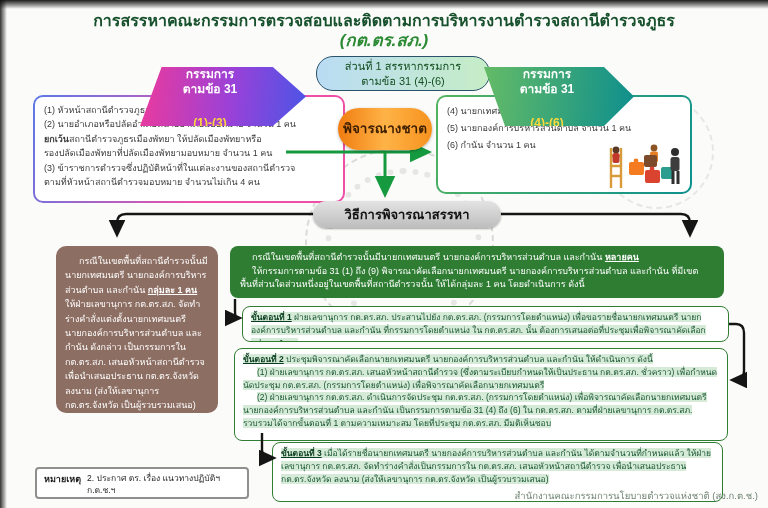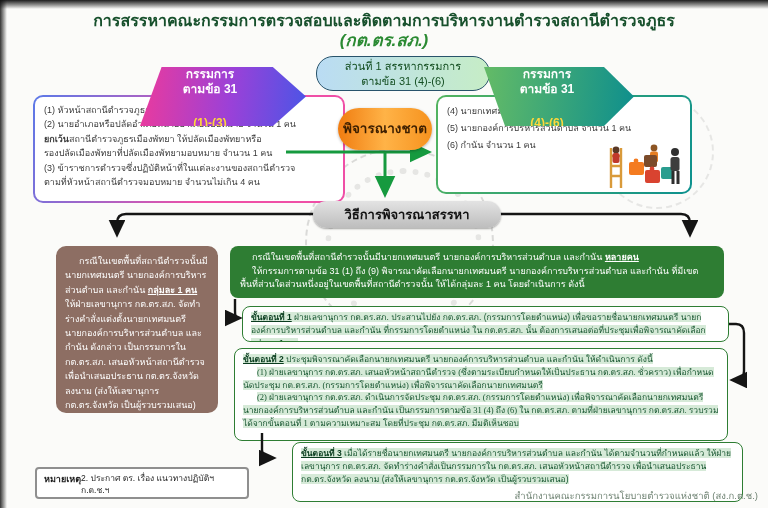--- a/index.html
+++ b/index.html
@@ -60,30 +60,30 @@
              background:#2e7d33;color:#fff;font-size:9px;line-height:1.5;padding:5px 10px;
              box-sizing:border-box;z-index:2;overflow:hidden;}
   .green-box p{margin:0;}
   .green-box p.ind{text-indent:12px;}
   .bu{font-weight:bold;text-decoration:underline;}
   
   .step{position:absolute;background:#fff;border:1.5px solid #2e7d33;border-radius:8px;
         padding:4px 8px;font-size:8.5px;line-height:1.5;color:#14532d;z-index:2;
         box-sizing:border-box;overflow:hidden;}
   .step p{margin:0;}
-  .step p.ind{text-indent:14px;font-family:Liberation Serif, serif;}
+  .step p.ind{text-indent:14px;}
   .step .lbl{font-weight:bold;text-decoration:underline;color:#0a3d1f;}
   .hl{background:#d6ead8;}
   .step-1{left:242px;top:306px;width:487px;height:36px;}
   .step-2{left:234px;top:348px;width:494px;height:93px;}
-  .step-3{left:292px;top:442px;width:451px;height:60px;}
+  .step-3{left:272px;top:442px;width:451px;height:60px;}
   
   .note{position:absolute;left:35px;top:467px;width:214px;height:32px;background:#fff;
         border:2px solid #8f8f8f;border-radius:4px;padding:3px 7px;box-sizing:border-box;
-        display:flex;font-size:8.5px;color:#1a1a1a;z-index:2;}
+        display:flex;gap:6px;font-size:8.5px;color:#1a1a1a;z-index:2;}
   .note .nlabel{font-weight:bold;font-size:9px;white-space:nowrap;}
   .note .nlines div{line-height:1.45;}
   .footer{position:absolute;right:10px;bottom:5px;font-size:9.5px;color:#6e8272;z-index:2;}
   
   .wm{position:absolute;border-radius:50%;z-index:1;}
   .wm-a{left:305px;top:148px;width:185px;height:185px;border:2px dashed rgba(100,100,100,.22);}
   .wm-b{left:325px;top:168px;width:145px;height:145px;border:6px dotted rgba(110,110,110,.14);}
   .wm-c{left:600px;top:95px;width:110px;height:110px;border:2px dashed rgba(110,110,110,.14);}
   
   .connectors{position:absolute;left:0;top:0;width:768px;height:508px;z-index:3;pointer-events:none;}

